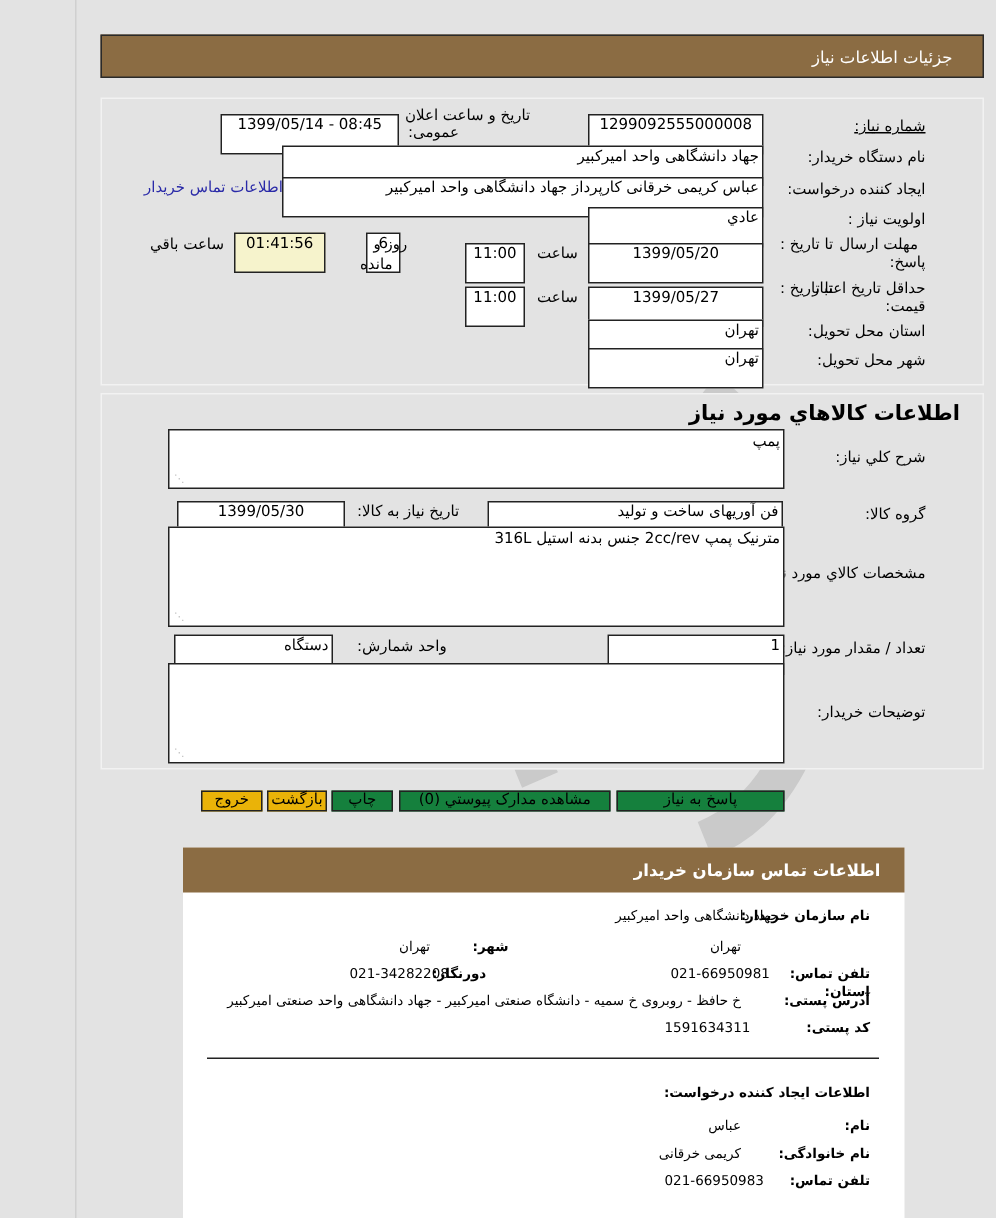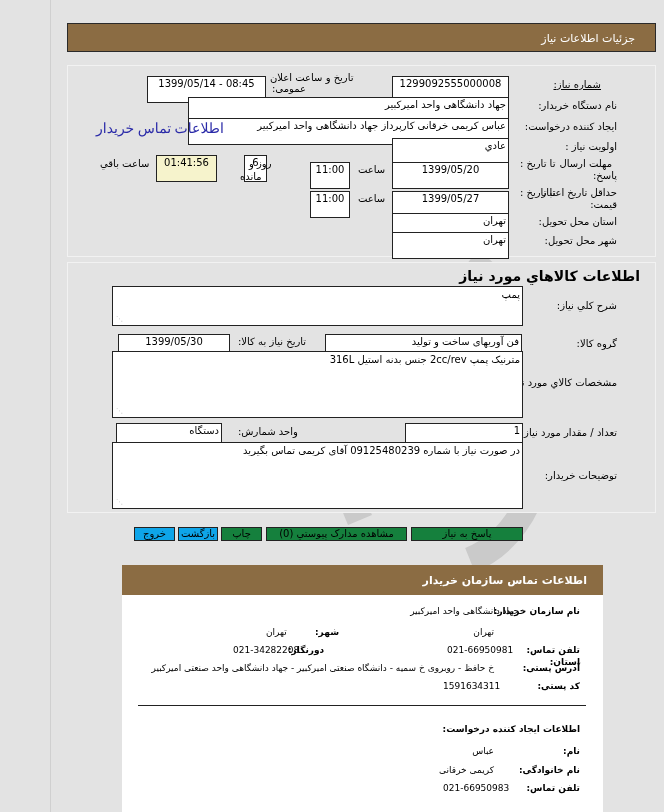--- a/index.html
+++ b/index.html
@@ -8,25 +8,25 @@
   .header { position:absolute; left:67px; top:23px; width:589px; height:29px; background:#8b6c43; border:1px solid #2a2a2a; box-sizing:border-box; }
   .header .title { position:absolute; right:20px; top:8px; color:#fff; font-size:11px; }
   .panel { position:absolute; background:#e3e3e3; border:1px solid #f2f2f2; box-sizing:border-box; }
   .lbl { position:absolute; font-size:10px; color:#000; white-space:nowrap; direction:rtl; text-align:right; line-height:12px; }
   .box { position:absolute; background:#fff; border:1px solid #222; box-sizing:border-box; font-size:10px; line-height:13px; height:27px; white-space:nowrap; overflow:hidden; }
   .box.c { text-align:center; }
   .box.r { text-align:right; direction:rtl; padding-right:2px; }
   .box.yellow { background:#f6f3cc; }
   .area { position:absolute; background:#fff; border:1px solid #222; box-sizing:border-box; direction:rtl; text-align:right; padding:1px 2px; font-size:10px; line-height:13px; }
   .grip { position:absolute; left:3px; bottom:2px; color:#bbb; font-size:7px; line-height:7px; }
-  .link { position:absolute; color:#2a2aa8; font-size:14px; white-space:nowrap; cursor:pointer;font-family:Liberation Serif, serif; }
+  .link { position:absolute; color:#2a2aa8; font-size:10px; white-space:nowrap; cursor:pointer; }
   .sec-title { position:absolute; font-weight:bold; font-size:14px; direction:rtl; white-space:nowrap; }
   .btn { position:absolute; height:14px; border:1px solid #222; box-sizing:border-box; font-size:10px; line-height:12px; text-align:center; cursor:pointer; white-space:nowrap; }
   .btn.green { background:#15803d; }
-  .btn.red { background:#0ea5e9; }
+  .btn.red { background:#eab308; }
   .card { position:absolute; left:122px; top:565px; width:481px; height:247px; background:#fff; }
   .card-head { position:absolute; left:0; top:0; width:481px; height:30px; background:#8b6c43; }
   .card-head .t { position:absolute; right:16px; top:9px; color:#fff; font-size:11px; font-weight:bold; }
   .ck { position:absolute; font-size:9px; font-weight:bold; direction:rtl; white-space:nowrap; }
   .cv { position:absolute; font-size:9px; direction:rtl; white-space:nowrap; }
   .hr { position:absolute; left:16px; top:705px; width:448px; height:1px; background:#222; }
   .wm { position:absolute; left:0; top:0; pointer-events:none; }
 </style>
 </head>
 <body>
@@ -41,21 +41,21 @@
   </g>
   <rect x="225" y="310" width="20" height="20" fill="#f08080" fill-opacity="0.6" transform="rotate(45 235 320)"></rect>
 </svg>
 
 <div class="header">
   <span class="title">جزئیات اطلاعات نیاز</span>
 </div>
 
 <div class="panel" style="left:67px;top:65px;width:589px;height:192px;"></div>
 
-<span class="lbl" style="right:63px;top:79px;text-decoration:underline;">شماره نیاز:</span>
+<span class="lbl" style="right:47px;top:79px;text-decoration:underline;">شماره نیاز:</span>
 <div class="box c" style="left:392px;top:76px;width:117px;">1299092555000008</div>
 
 <span class="lbl" style="left:270px;top:72px;">تاریخ و ساعت اعلان</span>
 <span class="lbl" style="left:272px;top:83px;">عمومی:</span>
 <div class="box c" style="left:147px;top:76px;width:119px;">1399/05/14 - 08:45</div>
 
 <span class="lbl" style="right:47px;top:100px;">نام دستگاه خریدار:</span>
 <div class="box r" style="left:188px;top:97px;width:321px;">جهاد دانشگاهی واحد امیرکبیر</div>
 
 <span class="lbl" style="right:47px;top:121px;">ایجاد کننده درخواست:</span>
@@ -111,21 +111,20 @@
   <span class="grip">⋰</span>
 </div>
 
 <span class="lbl" style="right:47px;top:427px;">تعداد / مقدار مورد نیاز:</span>
 <div class="box r" style="left:405px;top:423px;width:118px;">1</div>
 <span class="lbl" style="left:238px;top:426px;">واحد شمارش:</span>
 <div class="box r" style="left:116px;top:423px;width:106px;">دستگاه</div>
 
 <span class="lbl" style="right:47px;top:470px;">توضیحات خریدار:</span>
 <div class="area" style="left:112px;top:442px;width:411px;height:67px;">
-  <span>در صورت نیاز با شماره 09125480239 آقای کریمی تماس بگیرید</span>
   <span class="grip">⋰</span>
 </div>
 
 <div class="btn green" style="left:411px;top:527px;width:112px;">پاسخ به نیاز</div>
 <div class="btn green" style="left:266px;top:527px;width:141px;">مشاهده مدارک پیوستي (0)</div>
 <div class="btn green" style="left:221px;top:527px;width:41px;">چاپ</div>
 <div class="btn red" style="left:178px;top:527px;width:40px;">بازگشت</div>
 <div class="btn red" style="left:134px;top:527px;width:41px;">خروج</div>
 
 <div class="card">

